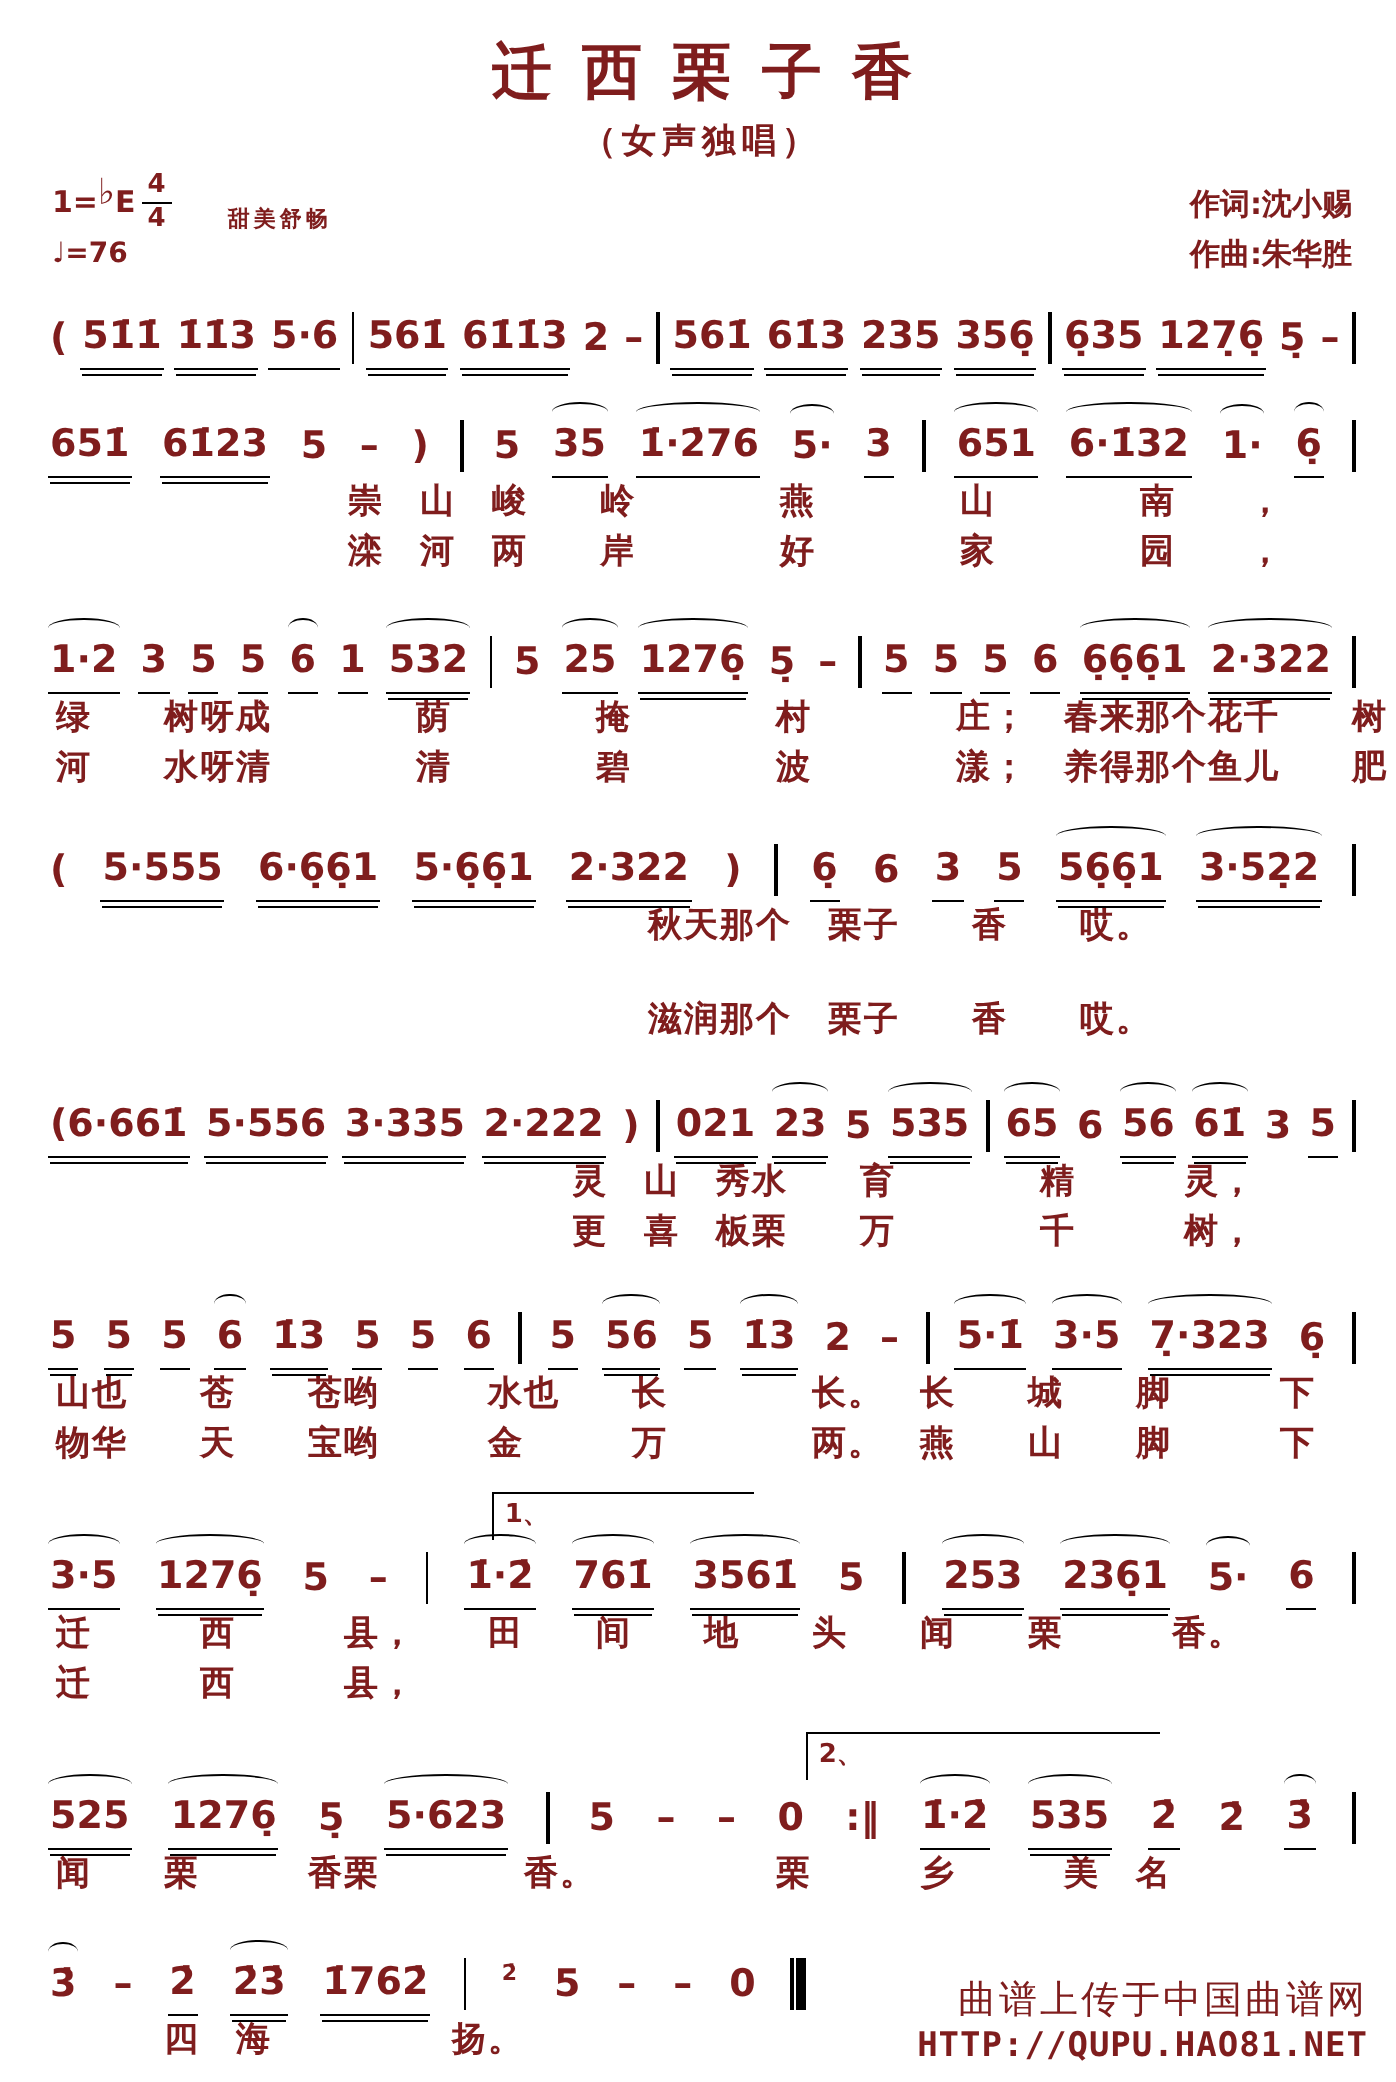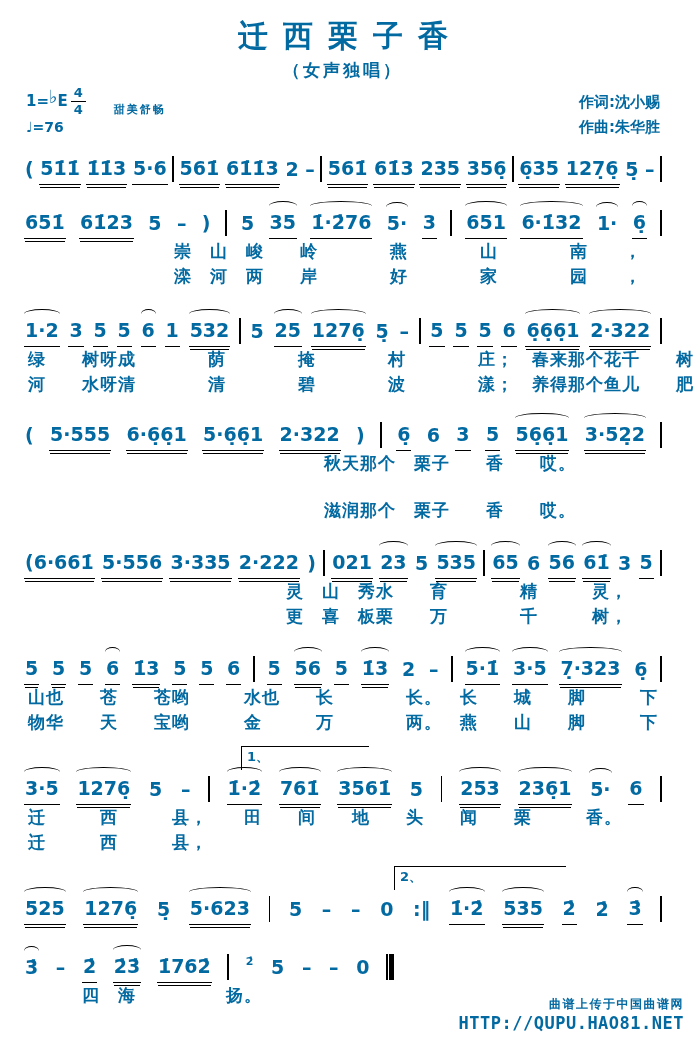--- a/index.html
+++ b/index.html
@@ -1,18 +1,18 @@
 <!DOCTYPE html>
 <html><head>
 <meta charset="utf-8">
 <style>
   html,body{margin:0;padding:0;background:#e8e8e8;}
   .page{position:relative;width:698px;height:1041px;background:#ffffff;margin:0 auto;
-        overflow:hidden;box-sizing:border-box;padding:8px 36px 0 24px;
-        font-family:"DejaVu Sans",sans-serif;color:#0369a1;}
+        overflow:hidden;box-sizing:border-box;padding:8px 20px 0 24px;
+        font-family:"DejaVu Sans",sans-serif;color:#7f1d1d;}
   .title{font-size:30px;font-weight:bold;text-align:center;letter-spacing:15px;text-indent:15px;margin:8px 0 2px;}
   .subtitle{font-size:17px;font-weight:bold;text-align:center;letter-spacing:3px;margin:0 0 4px;font-family:Liberation Serif, serif;}
   .meta{display:flex;justify-content:space-between;align-items:flex-start;margin:0 2px 0 2px;height:58px;}
   .metaleft{display:flex;align-items:flex-start;}
   .keysig{font-weight:bold;}
   .keyrow{display:flex;align-items:center;font-size:15px;line-height:1;}
   .flat{font-size:18px;transform:translateY(-4px);display:inline-block;}
   .frac{display:inline-flex;flex-direction:column;align-items:center;line-height:1.05;font-size:13px;margin-left:3px;}
   .frac .top{border-bottom:1.3px solid #000;padding:0 3px 1px;}
   .frac .bot{padding-top:1px;}
@@ -30,21 +30,21 @@
                 border-top:1.7px solid #000;border-radius:50% 50% 0 0;}
   .bar{width:1.7px;background:#000;height:26px;margin:0 0 3px;flex:none;}
   .endbar{width:8px;height:26px;border-left:2px solid #000;border-right:5px solid #000;
           margin:0 0 3px;box-sizing:border-box;flex:none;}
   .txt{font-weight:bold;font-size:19px;}
   .grace{font-size:11px;transform:translateY(-14px);padding-bottom:0;}
   .volta{position:absolute;top:0;border-top:1.7px solid #000;border-left:1.7px solid #000;
          height:24px;font-size:13px;font-weight:bold;padding:1px 0 0 5px;box-sizing:border-box;}
   .lyric{font-size:17px;font-weight:bold;line-height:25px;white-space:pre;letter-spacing:1px;}
   .footer{position:absolute;right:14px;bottom:8px;text-align:right;}
-  .footer .site{font-size:12px;font-weight:bold;letter-spacing:1.5px;}
+  .footer .site{font-size:19px;font-weight:normal;letter-spacing:1.5px;}
   .footer .url{font-size:17px;font-weight:bold;font-family:"DejaVu Sans Mono",monospace;letter-spacing:0.5px;}
 </style>
 </head>
 <body>
 
 <div class="page">
 
   <div class="title">迁西栗子香</div>
   <div class="subtitle">（女声独唱）</div>
 
@@ -251,20 +251,21 @@
           <span class="tok">–</span>
           <span class="tok">0</span>
           <span class="tok txt">:‖</span>
           <span class="tok u1 slur">1̇·2̇</span>
           <span class="tok u2 slur">535</span>
           <span class="tok u1">2̇</span>
           <span class="tok">2̇</span>
           <span class="tok u1 slur">3̇</span>
           <span class="bar"></span>
         </div>
+        <div class="lyric" style="padding-left: 4px;">闻　　栗　　　香栗　　　　香。　　　　　栗　　　乡　　　美　名</div>
       </div>
       <div class="system">
         <div class="notation" style="padding-top: 18px; width: 58%;">
           <span class="tok slur">3̇</span>
           <span class="tok">–</span>
           <span class="tok u1">2̇</span>
           <span class="tok u2 slur">2̇3̇</span>
           <span class="tok u2">1̇762̇</span>
           <span class="bar"></span>
           <span class="tok grace">2̇</span>

